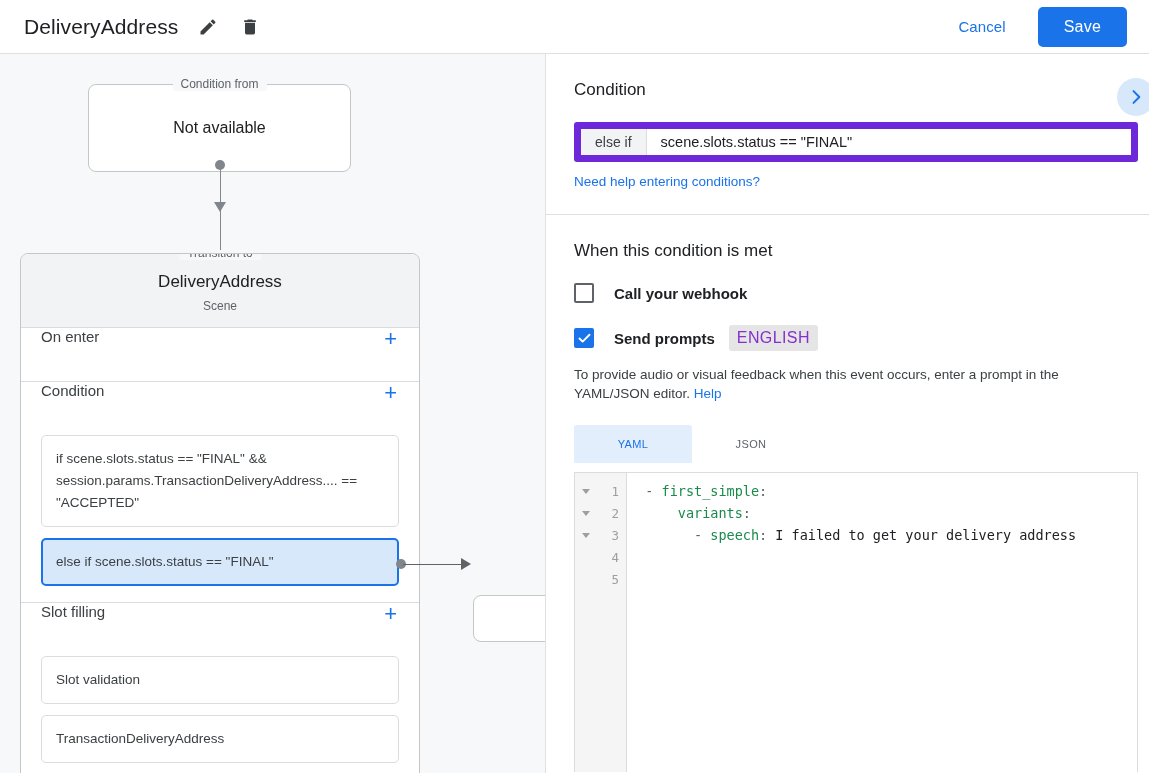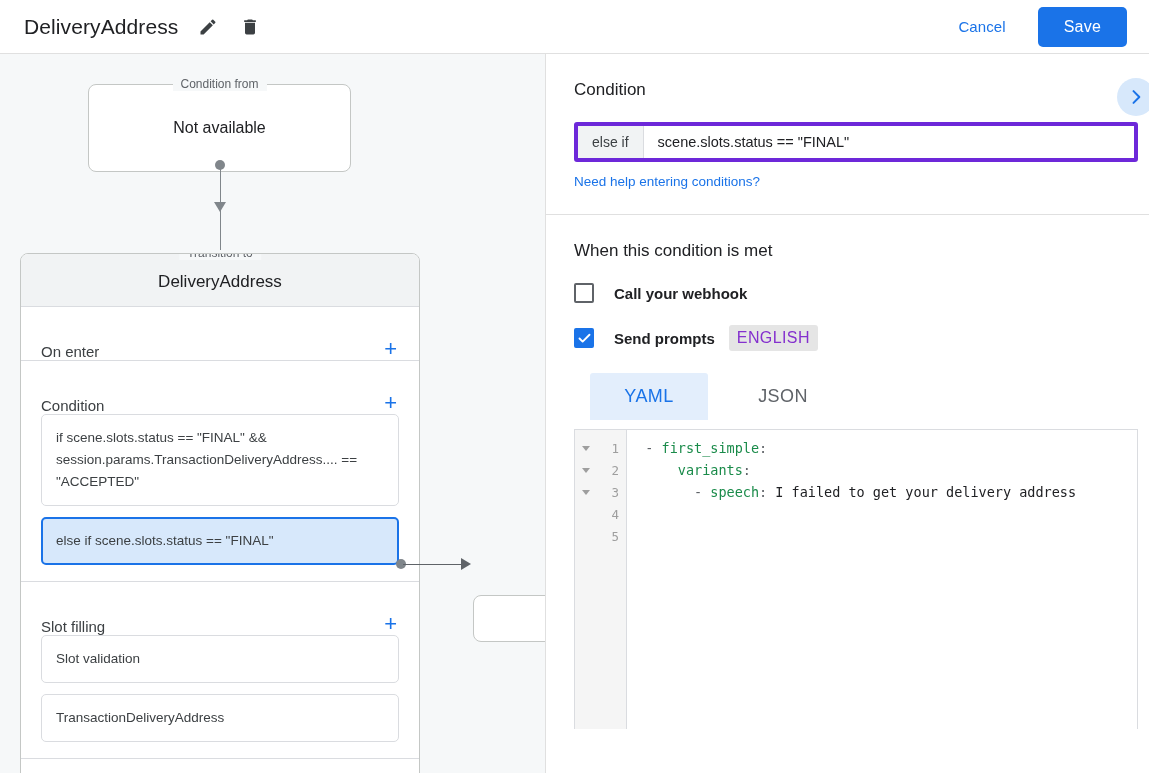--- a/index.html
+++ b/index.html
@@ -86,21 +86,21 @@
   .scene-head {
     background: #f1f3f4; border-bottom: 1px solid #dadce0;
     padding: 18px 0 14px; text-align: center;
   }
   .scene-name { font-size: 17px; color: #202124; }
   .scene-type { font-size: 12px; color: #5f6368; margin-top: 7px; }
   .sect {
     border-bottom: 1px solid #dadce0; padding: 0 20px 0 20px;
   }
   .sect-head {
-    height: 53px; display: flex; align-items: flex-end; justify-content: space-between;
+    height: 53px; display: flex; align-items: flex-start; justify-content: space-between;
   }
   .sect-title { font-size: 15px; color: #3c4043; }
   .plus-btn {
     color: #1a73e8; font-size: 22px; line-height: 1; cursor: pointer;
     padding: 0 2px; font-weight: 300;
   }
   .chip {
     border: 1px solid #dadce0; border-radius: 5px; background: #fff;
     padding: 12px 14px; margin-bottom: 11px; font-size: 13.5px;
     color: #3c4043; line-height: 22px;
@@ -122,21 +122,21 @@
   
   .right-pane {
     position: absolute; top: 54px; left: 546px; width: 603px; height: 719px;
     background: #fff; overflow: hidden;
   }
   .r-section { padding: 0 28px; }
   .r-section.cond { padding-top: 26px; padding-bottom: 24px;
     border-bottom: 1px solid #e0e0e0; }
   .r-title { font-size: 17px; color: #202124; }
   .cond-row {
-    margin-top: 22px; display: flex; border: 4px solid #6d28d9;
+    margin-top: 22px; display: flex; border: 7px solid #6d28d9;
     border-radius: 3px; height: 40px; overflow: hidden; width: 564px;
   }
   .cond-prefix {
     background: #f1f3f4; border-right: 1px solid #dadce0;
     display: flex; align-items: center; padding: 0 14px;
     font-size: 14px; color: #3c4043;
   }
   .cond-value {
     flex: 1; border: none; outline: none; padding: 0 14px;
     font-size: 14.5px; color: #202124; font-family: inherit; background: #fff;
@@ -166,21 +166,21 @@
     margin-left: 14px; background: #e5e5e5; color: #8430ce;
     font-size: 16px; letter-spacing: .4px; padding: 4px 8px; border-radius: 3px;
   }
   .hint {
     margin-top: 14px; font-size: 13.5px; color: #3c4043; line-height: 19px;
     max-width: 560px;
   }
   .tabs { display: flex; margin-top: 22px; }
   .tab {
     min-width: 118px; text-align: center; padding: 13px 10px;
-    font-size: 18px; color: #5f6368; cursor: pointer; letter-spacing: .4px; margin-left: 16px;
+    font-size: 11px; color: #5f6368; cursor: pointer; letter-spacing: .4px;
   }
   .tab.active { color: #1a73e8; background: #e3eefc; border-radius: 3px 3px 0 0; }
 
   .editor {
     margin-top: 9px; border: 1px solid #dadce0; border-bottom: none;
     display: flex; height: 300px; background: #fff; width: 564px;
   }
   .gutter {
     width: 52px; background: #f5f5f5; border-right: 1px solid #dadce0;
     padding-top: 7px; flex: none;
@@ -241,20 +241,21 @@
 
     <div class="edge-dot" style="left:215px; top:106px;"></div>
     <div class="edge-line-v" style="left:219.5px; top:111px; height:85px;"></div>
     <div class="edge-arrow-down" style="left:214px; top:148px;"></div>
 
     <div class="fieldset-box" id="transition-to">
       <div class="fieldset-legend">Transition to</div>
 
       <div class="scene-head">
         <div class="scene-name">DeliveryAddress</div>
+        <div class="scene-type">Scene</div>
       </div>
 
       <div id="graph-sections">
           <div class="sect">
             <div class="sect-head">
               <div class="sect-title">On enter</div>
               <div class="plus-btn">+</div>
             </div>
           </div>
           <div class="sect">
@@ -318,20 +319,23 @@
       <div class="cb-row">
         <div class="cbox checked">
           <svg width="15" height="15" viewBox="0 0 24 24" fill="none" stroke="#fff" stroke-width="3" stroke-linecap="round" stroke-linejoin="round">
             <polyline points="20 6 9 17 4 12"></polyline>
           </svg>
         </div>
         <div class="cb-label">Send prompts</div>
         <div class="badge">ENGLISH</div>
       </div>
 
+      <div class="hint">
+        <span>To provide audio or visual feedback when this event occurs, enter a prompt in the YAML/JSON editor. </span><a class="link">Help</a>
+      </div>
 
       <div class="tabs" id="editor-tabs">
           <div class="tab active">YAML</div>
           <div class="tab">JSON</div>
         </div>
 
       <div class="editor">
         <div class="gutter" id="editor-gutter">
             <div class="gline">
               <span class="fold"></span>

